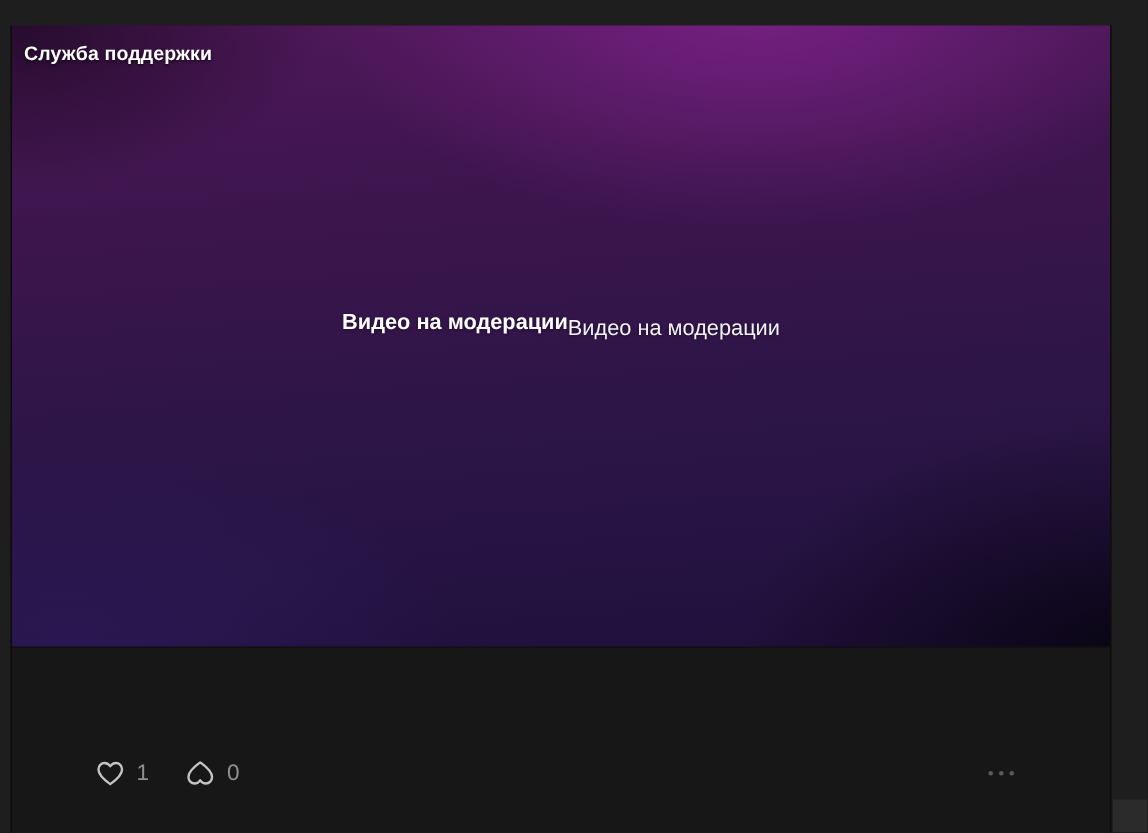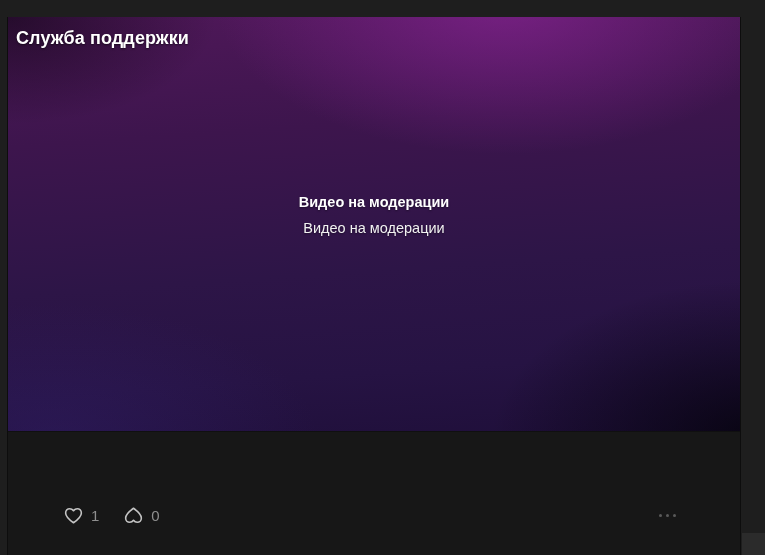--- a/index.html
+++ b/index.html
@@ -30,33 +30,33 @@
       radial-gradient(ellipse 62% 58% at 68% -4%, rgba(138,36,150,0.70), rgba(138,36,150,0) 64%),
       radial-gradient(ellipse 46% 42% at 0% 0%, rgba(4,2,8,0.55), rgba(4,2,8,0) 62%),
       radial-gradient(ellipse 58% 62% at 102% 102%, rgba(3,2,9,0.80), rgba(3,2,9,0) 62%),
       radial-gradient(ellipse 55% 50% at 6% 102%, rgba(52,33,112,0.40), rgba(52,33,112,0) 66%),
       linear-gradient(176deg, #4f1859 0%, #3d154d 28%, #2d1547 60%, #261343 82%, #1f0f3a 100%);
   }
 
   .channel-label {
     position: absolute;
     top: 11px; left: 8px;
-    font-size: 18px;
+    font-size: 13px;
     font-weight: bold;
     color: #ffffff;
     letter-spacing: 0.1px;
     text-shadow: 0 1px 2px rgba(0,0,0,0.55);
     cursor: pointer;
   }
 
   .center-msg {
     position: absolute;
     inset: 0;
     display: flex;
-    flex-direction: column;
+    flex-direction: row;
     align-items: center;
     justify-content: center;
     transform: translateY(-9px);
     pointer-events: none;
   }
   .center-msg .title {
     font-size: 14.5px;
     font-weight: bold;
     color: #ffffff;
     line-height: 17px;

